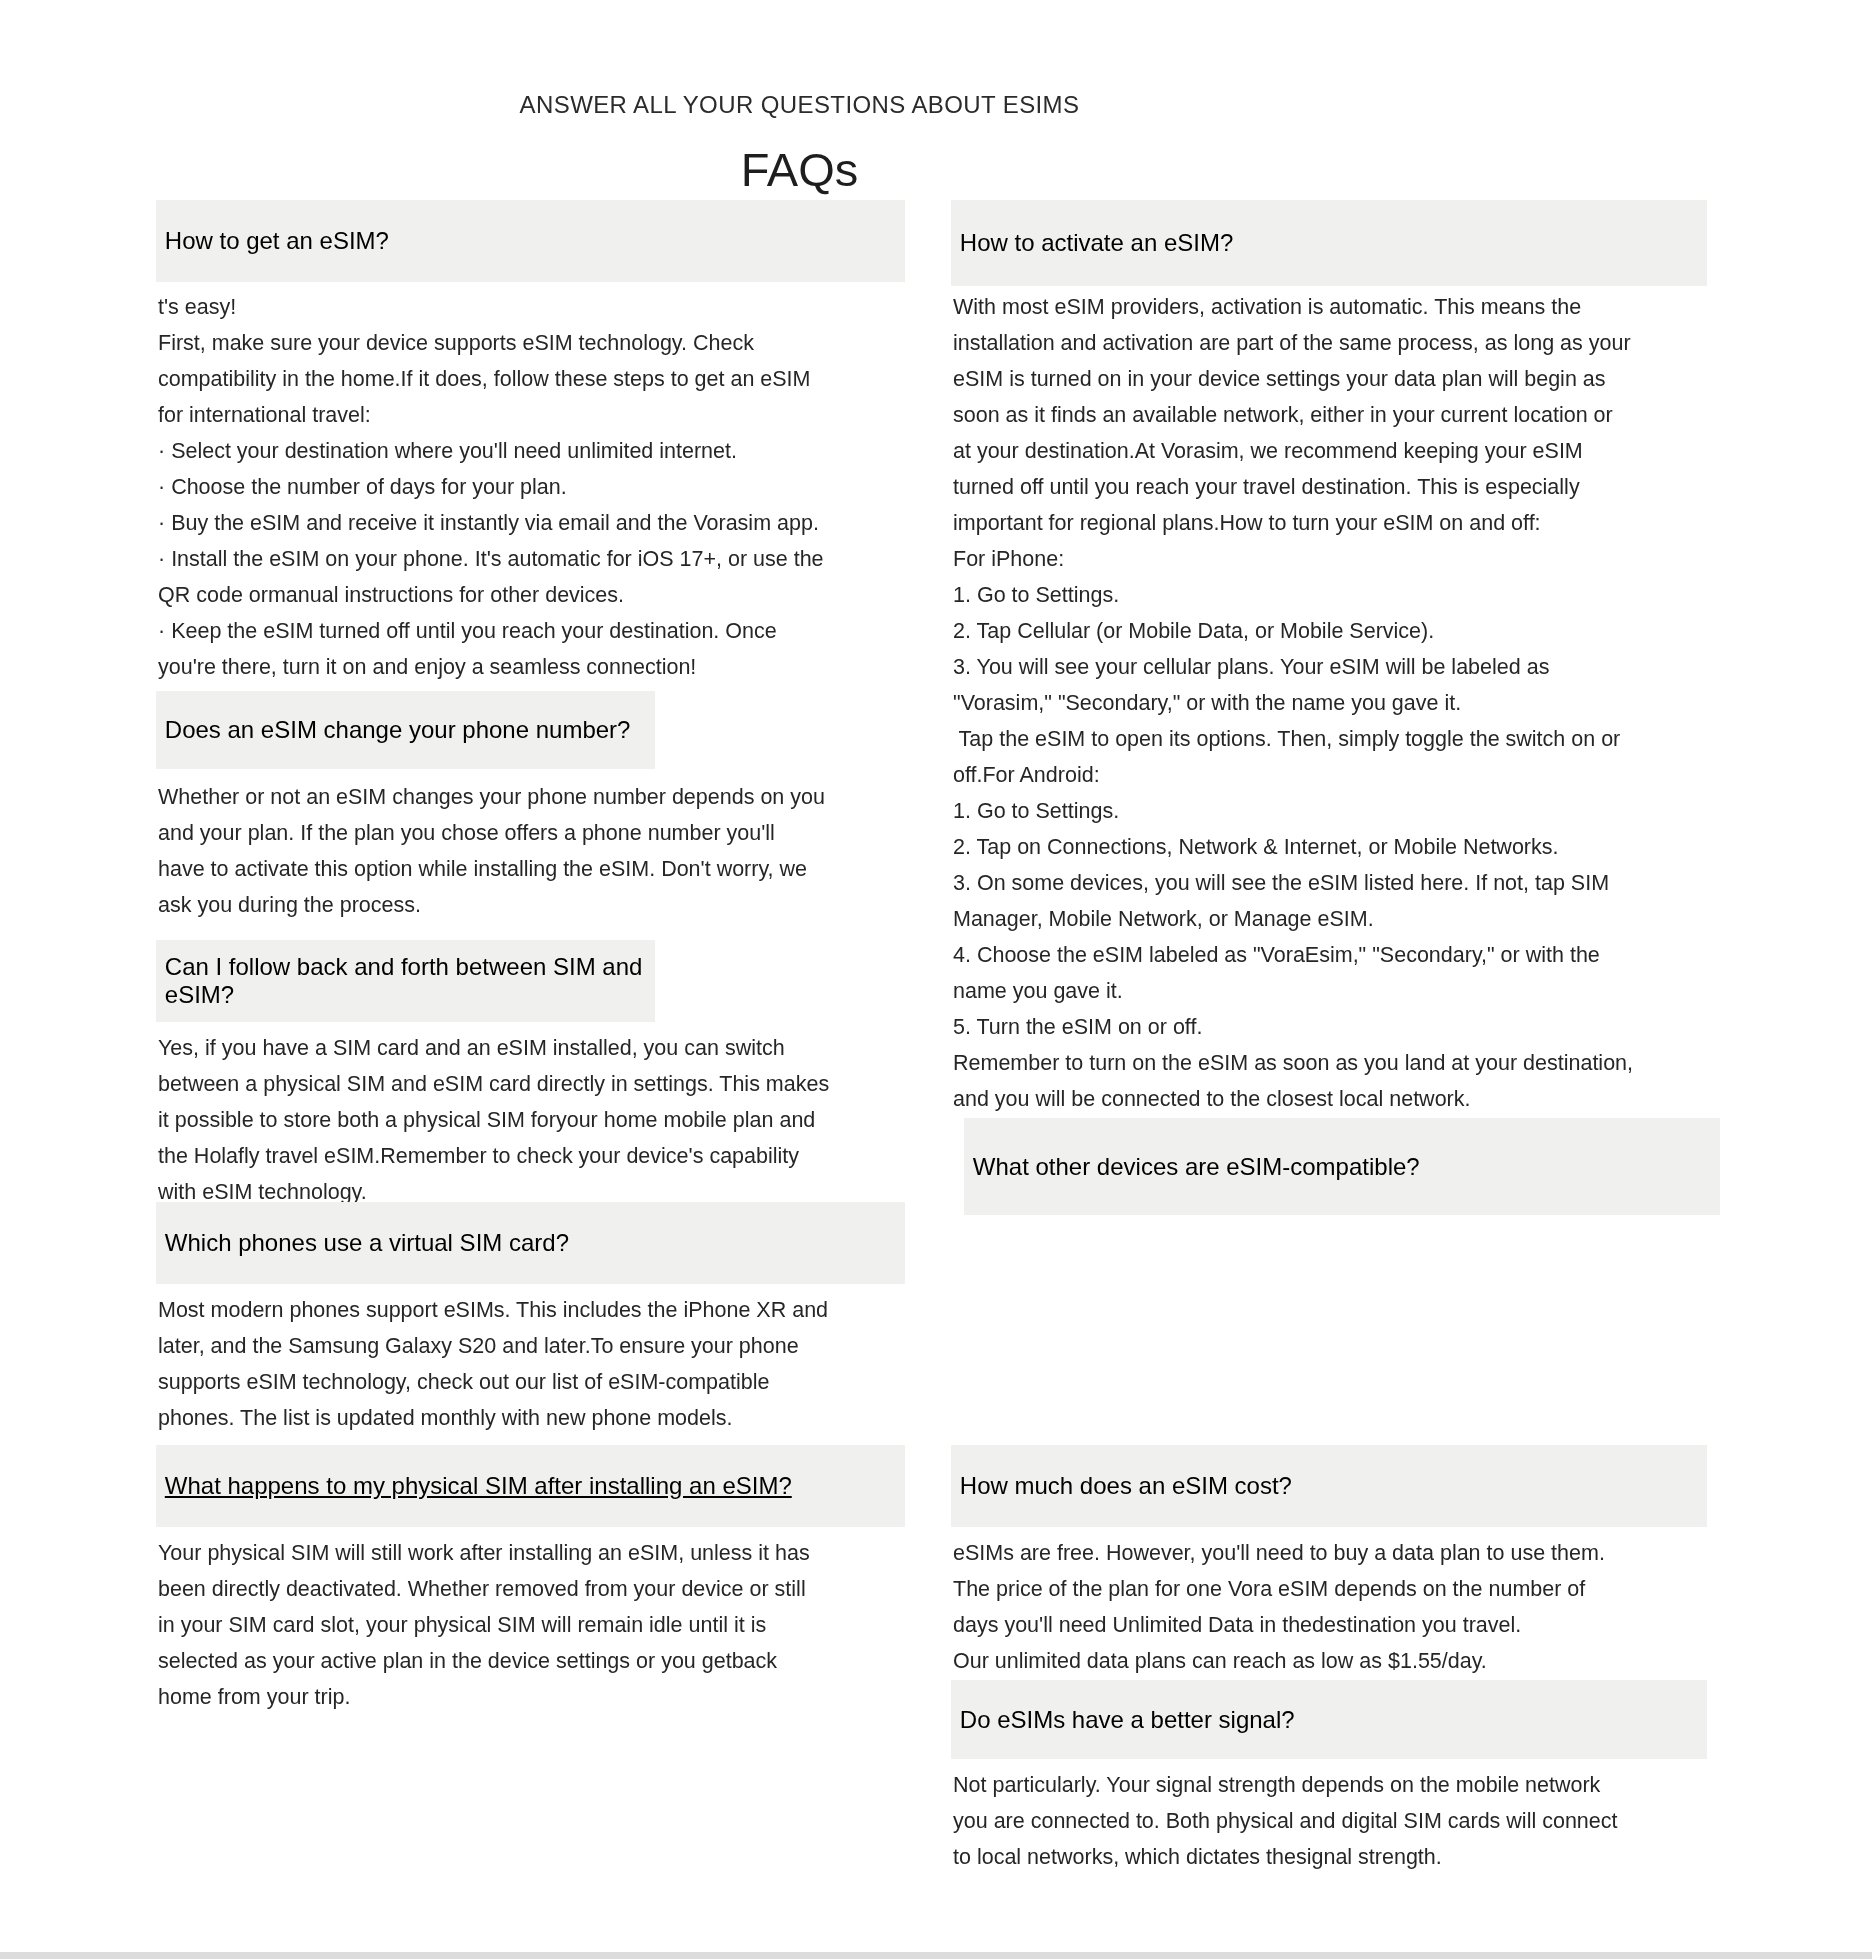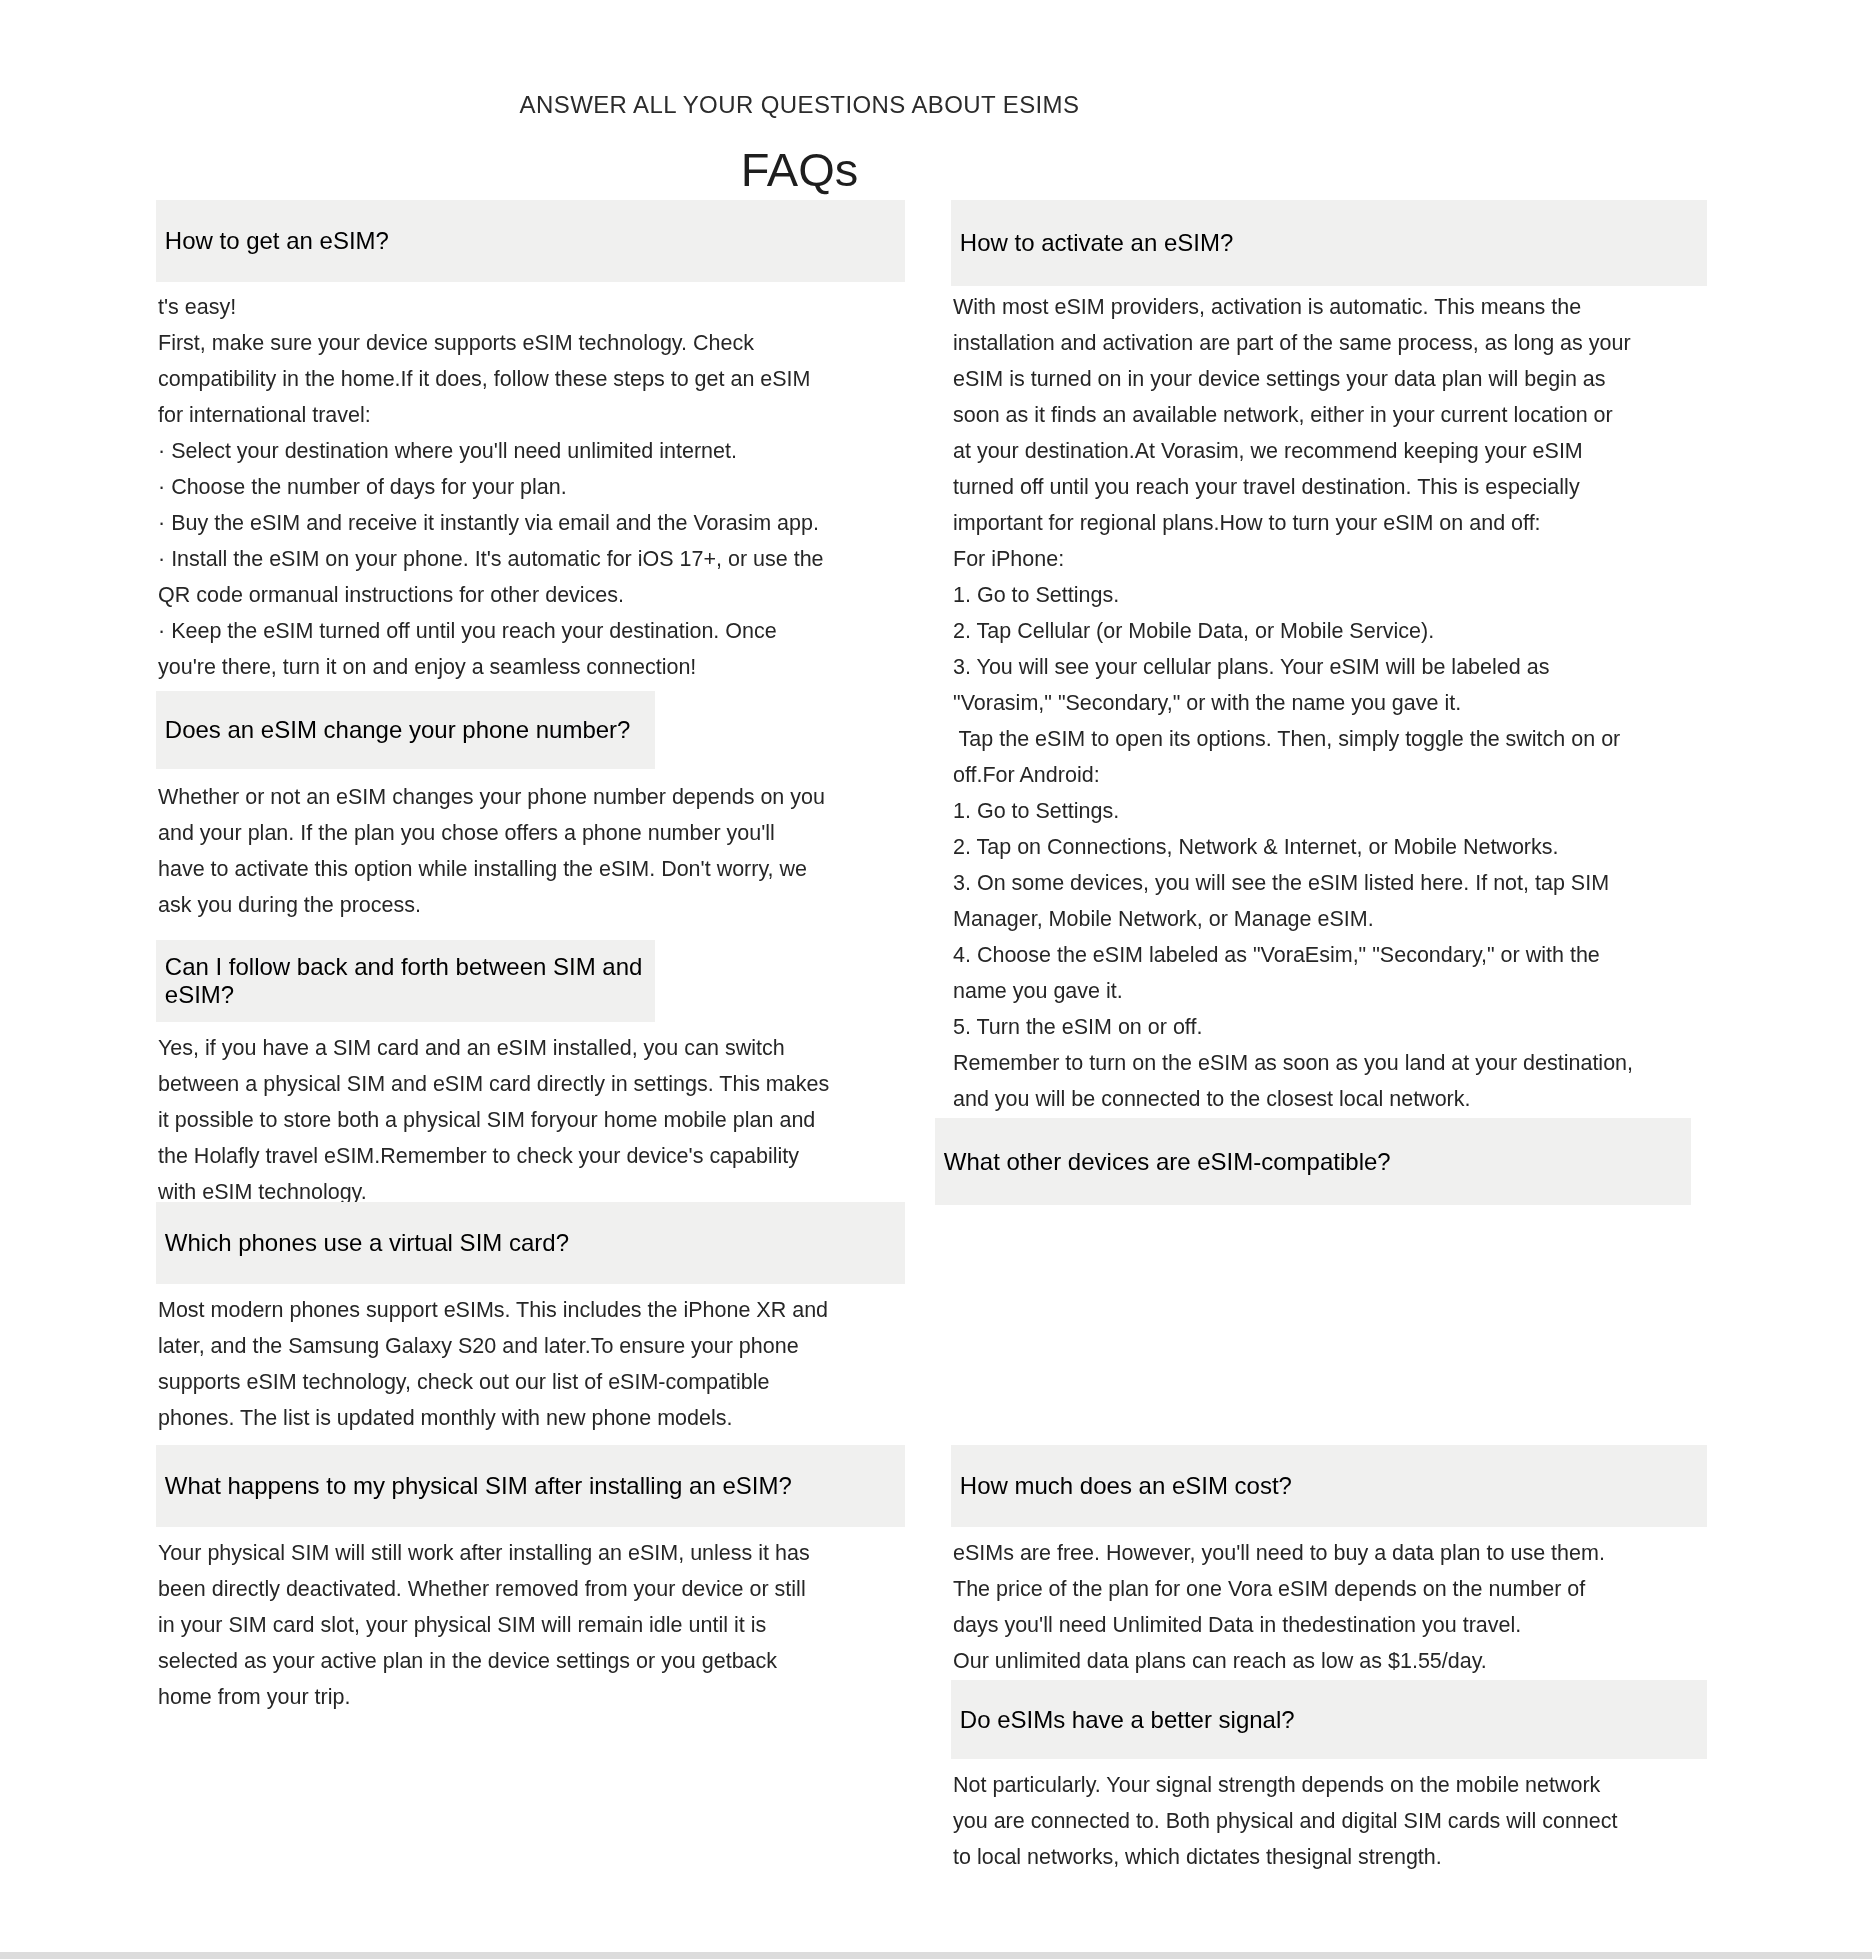--- a/index.html
+++ b/index.html
@@ -75,21 +75,21 @@
 it possible to store both a physical SIM foryour home mobile plan and
 the Holafly travel eSIM.Remember to check your device's capability
 with eSIM technology.</p>
 
   <div class="qbox" style="left:156px;top:1202px;width:749px;height:82px;">Which phones use a virtual SIM card?</div>
   <p class="answer" style="left:158px;top:1292px;">Most modern phones support eSIMs. This includes the iPhone XR and
 later, and the Samsung Galaxy S20 and later.To ensure your phone
 supports eSIM technology, check out our list of eSIM-compatible
 phones. The list is updated monthly with new phone models.</p>
 
-  <div class="qbox" style="left:156px;top:1445px;width:749px;height:82px;">What happens to my physical SIM after installing an eSIM?</div>
+  <div class="qbox" style="left:156px;top:1445px;width:749px;height:82px;text-decoration:underline;">What happens to my physical SIM after installing an eSIM?</div>
   <p class="answer" style="left:158px;top:1535px;">Your physical SIM will still work after installing an eSIM, unless it has
 been directly deactivated. Whether removed from your device or still
 in your SIM card slot, your physical SIM will remain idle until it is
 selected as your active plan in the device settings or you getback
 home from your trip.</p>
 
   <div class="qbox" style="left:951px;top:200px;width:756px;height:86px;">How to activate an eSIM?</div>
   <p class="answer" style="left:953px;top:289px;">With most eSIM providers, activation is automatic. This means the
 installation and activation are part of the same process, as long as your
 eSIM is turned on in your device settings your data plan will begin as
@@ -107,21 +107,21 @@
 1. Go to Settings.
 2. Tap on Connections, Network &amp; Internet, or Mobile Networks.
 3. On some devices, you will see the eSIM listed here. If not, tap SIM
 Manager, Mobile Network, or Manage eSIM.
 4. Choose the eSIM labeled as "VoraEsim," "Secondary," or with the
 name you gave it.
 5. Turn the eSIM on or off.
 Remember to turn on the eSIM as soon as you land at your destination,
 and you will be connected to the closest local network.</p>
 
-  <div class="qbox" style="left:935px;top:1118px;width:756px;height:87px;">What other devices are eSIM-compatible?</div>
+  <div class="qbox" style="left:964px;top:1118px;width:756px;height:97px;">What other devices are eSIM-compatible?</div>
 
   <div class="qbox" style="left:951px;top:1445px;width:756px;height:82px;">How much does an eSIM cost?</div>
   <p class="answer" style="left:953px;top:1535px;">eSIMs are free. However, you'll need to buy a data plan to use them.
 The price of the plan for one Vora eSIM depends on the number of
 days you'll need Unlimited Data in thedestination you travel.
 Our unlimited data plans can reach as low as $1.55/day.</p>
 
   <div class="qbox" style="left:951px;top:1680px;width:756px;height:79px;">Do eSIMs have a better signal?</div>
   <p class="answer" style="left:953px;top:1767px;">Not particularly. Your signal strength depends on the mobile network
 you are connected to. Both physical and digital SIM cards will connect

